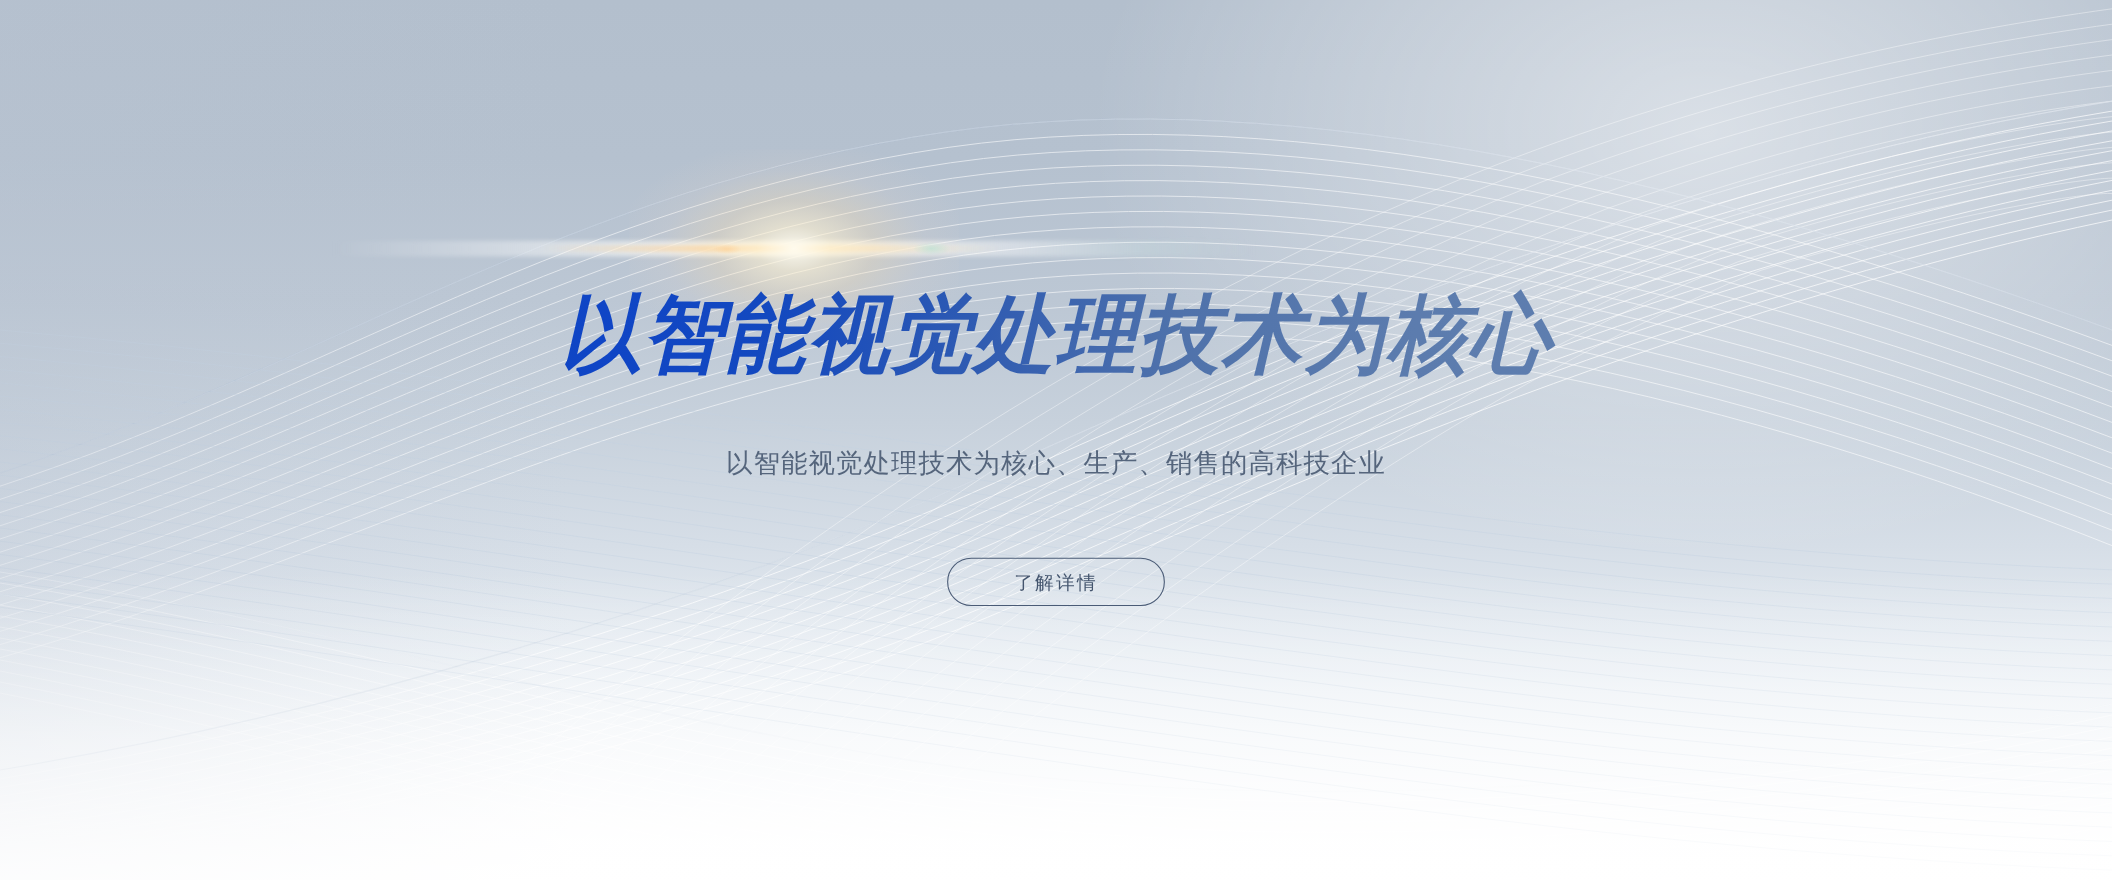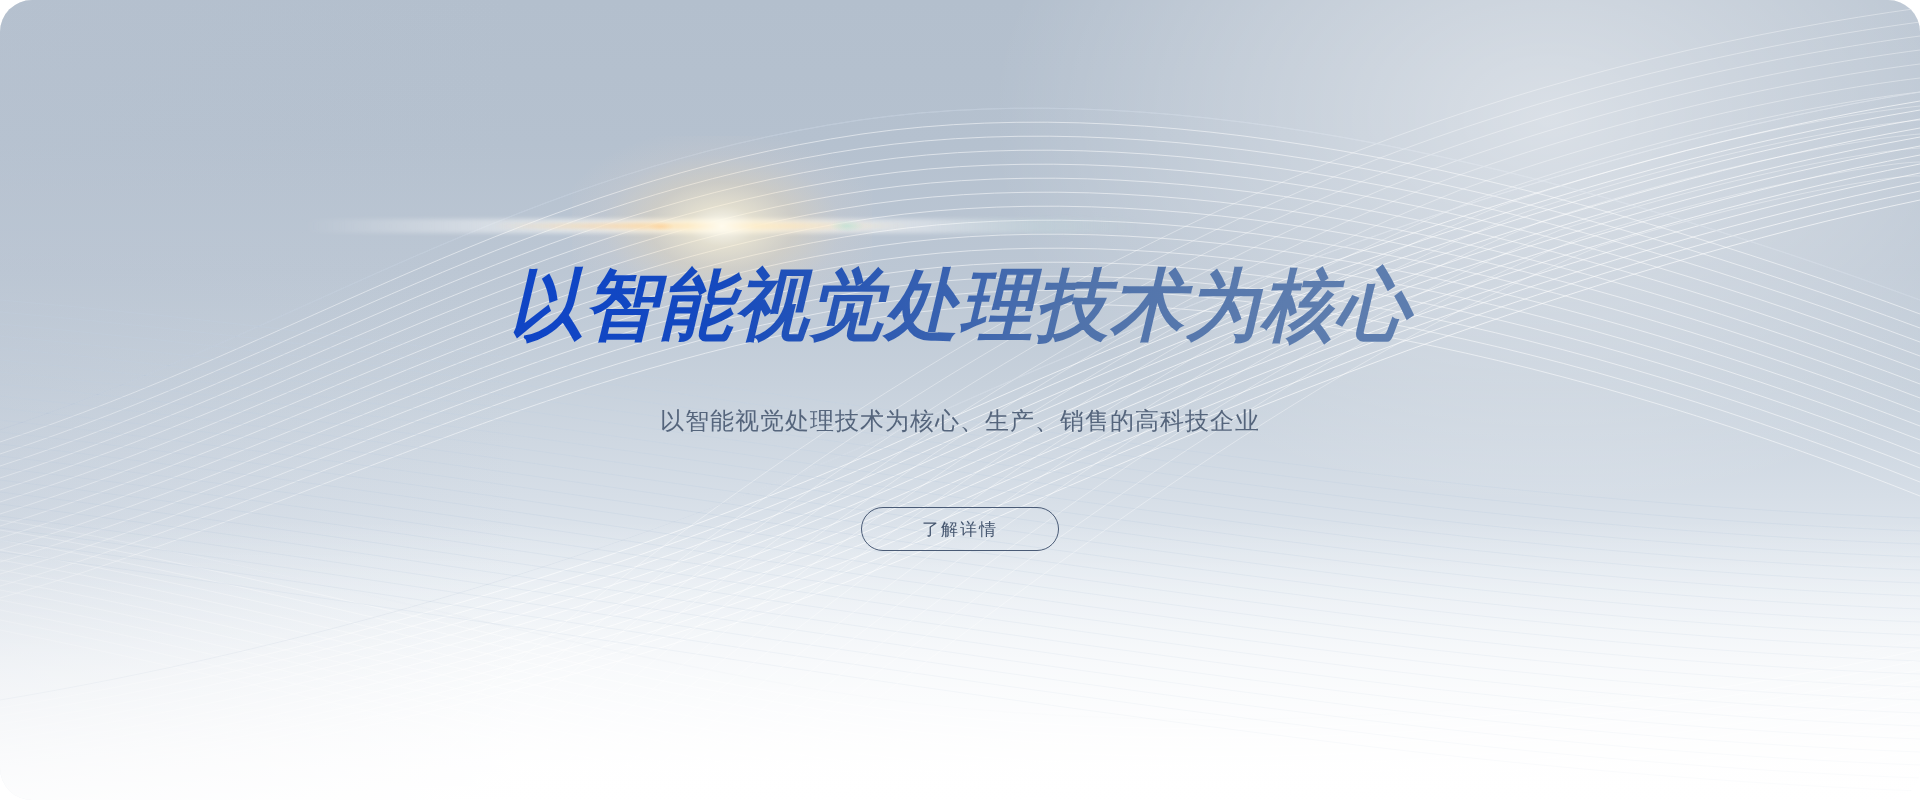--- a/index.html
+++ b/index.html
@@ -22,21 +22,20 @@
       linear-gradient(180deg,
         #b3bfcd 0%,
         #b5c1cf 18%,
         #bcc7d4 34%,
         #c7d1dc 48%,
         #d6dee7 62%,
         #e6ecf2 74%,
         #f3f6f9 86%,
         #fdfdfe 96%,
         #ffffff 100%);
-    border-radius: 32px;
   }
 
   
   .bg-layer {
     position: absolute;
     inset: 0;
     pointer-events: none;
   }
   .bg-svg { display: block; width: 1920px; height: 800px; }
 

